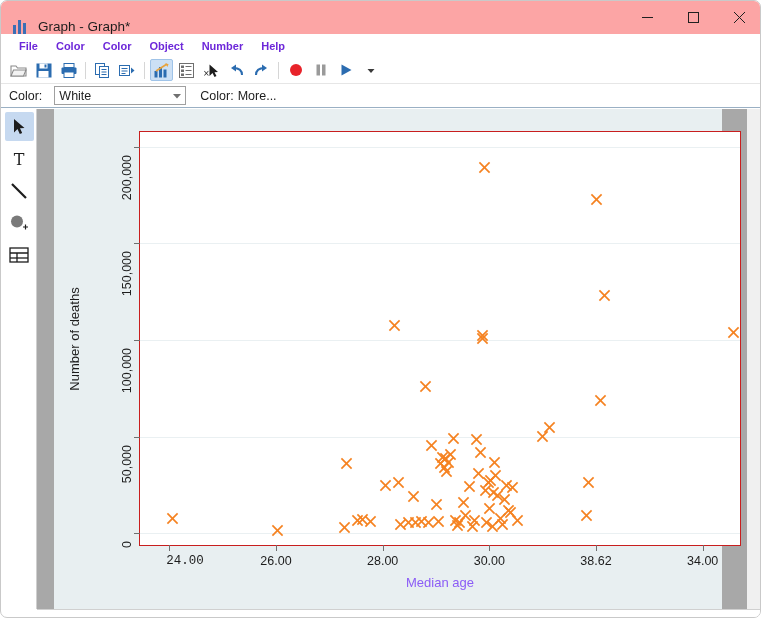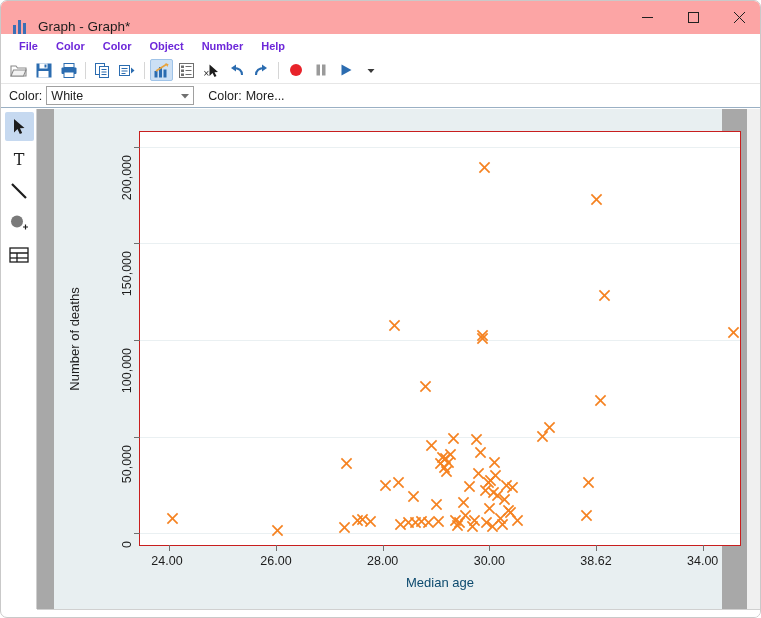--- a/index.html
+++ b/index.html
@@ -93,21 +93,21 @@
     border: 1px solid #a0a0a0;
     display: flex; align-items: center;
     font-size: 12.5px; color: #1d1d1d;
     padding-left: 4px; position: relative;
   }
   .combo .cval { flex: 1; white-space: nowrap; overflow: hidden; }
   .combo .arr {
     width: 16px; display: flex; align-items: center; justify-content: center;
     color: #6d6d6d; font-size: 8px;
   }
-  .combo.w1 { width: 148px; margin-right: 14px; }
+  .combo.w1 { width: 132px; margin-right: 14px; margin-left: 8px; }
   .combo.w2 { width: 110px; margin-right: 14px; }
   .more-link { font-size: 12.5px; color: #1d1d1d; }
 
   
   .palette {
     position: absolute; left: 1px; top: 108px;
     width: 35px; height: 500px;
     background: #ffffff;
     border-right: 1px solid #cfcfcf;
   }
@@ -176,21 +176,21 @@
     background: #6f6f6f;
   }
   .xticklabel {
     position: absolute; top: 100%; margin-top: 9px;
     font-size: 12.5px; color: #1d1d1d;
     transform: translateX(-50%); white-space: nowrap;
   }
   .axis-title-x {
     position: absolute; top: 100%; margin-top: 30px;
     left: 50%; transform: translateX(-50%);
-    font-size: 13px; color: #0c4a6e; white-space: nowrap;
+    font-size: 13px; color: #8b5cf6; white-space: nowrap;
   }
   .axis-title-y {
     position: absolute;
     left: -66px; top: 50%;
     font-size: 13px; color: #1d1d1d; white-space: nowrap;
     transform: translate(-50%, -50%) rotate(-90deg);
   }
 </style>
 </head>
 <body>
@@ -410,21 +410,21 @@
           <div class="ytick" style="top: 111.23px;"></div>
           <div style="position: absolute; left: -12px; top: 111.23px; width: 0px; height: 0px;">
             <div style="position: absolute; right: 0px; top: 0px; transform: rotate(-90deg); transform-origin: right center; white-space: nowrap; font-size: 12.5px; color: rgb(29, 29, 29); padding-bottom: 2px;">150,000</div>
           </div>
           <div class="gridline" style="top: 14.5082px;"></div>
           <div class="ytick" style="top: 14.5082px;"></div>
           <div style="position: absolute; left: -12px; top: 14.5082px; width: 0px; height: 0px;">
             <div style="position: absolute; right: 0px; top: 0px; transform: rotate(-90deg); transform-origin: right center; white-space: nowrap; font-size: 12.5px; color: rgb(29, 29, 29); padding-bottom: 2px;">200,000</div>
           </div>
           <div class="xtick" style="left: 29.3333px;"></div>
-          <div class="xticklabel" style="left: 27px;">24.00</div>
+          <div class="xticklabel" style="left: 45px; font-family: Liberation Mono, monospace;">24.00</div>
           <div class="xtick" style="left: 136px;"></div>
           <div class="xticklabel" style="left: 136px;">26.00</div>
           <div class="xtick" style="left: 242.667px;"></div>
           <div class="xticklabel" style="left: 242.667px;">28.00</div>
           <div class="xtick" style="left: 349.333px;"></div>
           <div class="xticklabel" style="left: 349.333px;">30.00</div>
           <div class="xtick" style="left: 456px;"></div>
           <div class="xticklabel" style="left: 456px;">38.62</div>
           <div class="xtick" style="left: 562.667px;"></div>
           <div class="xticklabel" style="left: 562.667px;">34.00</div>

